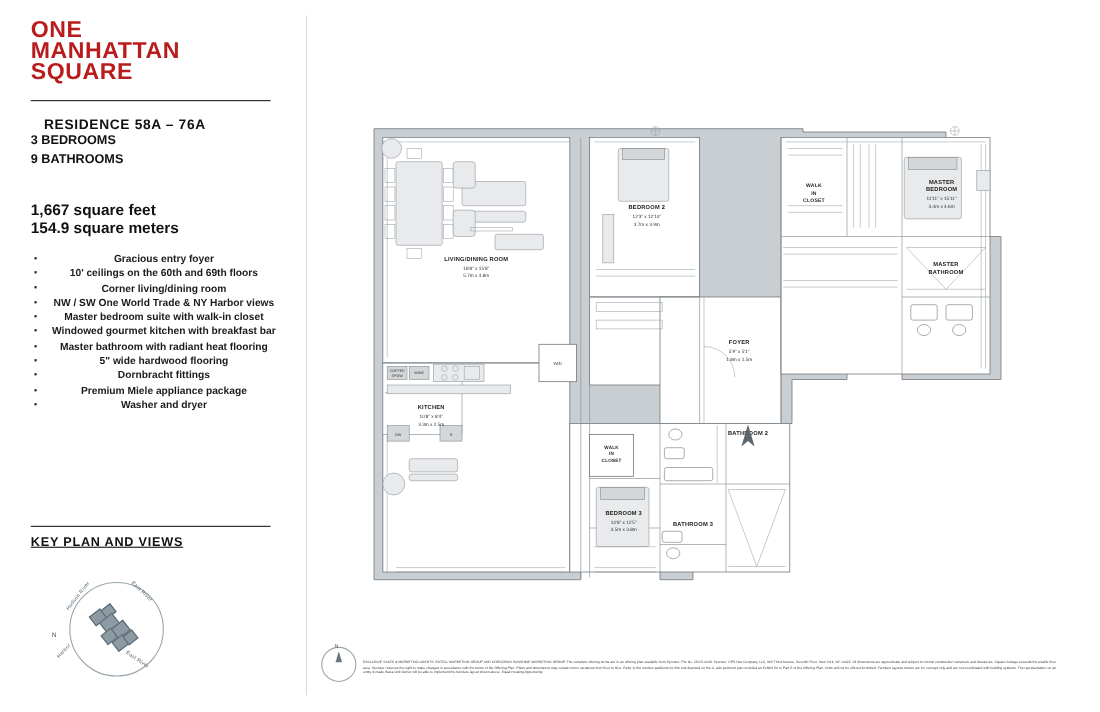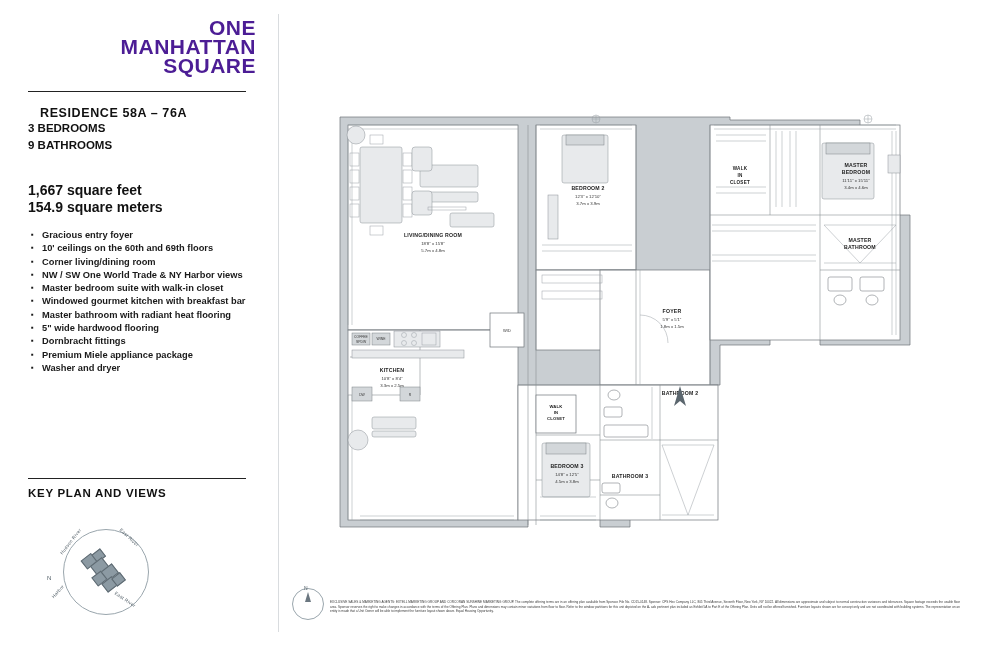--- a/index.html
+++ b/index.html
@@ -24,22 +24,21 @@
     position: absolute;
     left: 28px;
     top: 18px;
     width: 228px;
   }
   .logo {
     font-weight: bold;
     font-size: 21px;
     line-height: 19px;
     letter-spacing: 0.5px;
-    color: #4c1d95;
-    text-align: right;
+    color: #b91c1c;
   }
   .logo div { white-space: nowrap; }
   .rule {
     border-top: 1px solid #222;
     margin: 16px 0 0 0;
     width: 218px;
   }
   .residence-title {
     font-size: 12.5px;
     font-weight: bold;
@@ -67,20 +66,21 @@
     padding: 0 0 0 14px;
     list-style: none;
   }
   ul.features li {
     font-size: 9.3px;
     line-height: 13.3px;
     color: #1a1a1a;
     position: relative;
     padding-left: 0;
     font-weight: bold;
+    text-align: center;
   }
   ul.features li::before {
     content: "\25AA";
     position: absolute;
     left: -11px;
     top: -1px;
     font-size: 8px;
     color: #1a1a1a;
   }
   .keyplan-rule {
@@ -91,20 +91,21 @@
     border-top: 1px solid #222;
   }
   .keyplan-title {
     position: absolute;
     left: 28px;
     top: 487px;
     font-size: 11.5px;
     font-weight: bold;
     letter-spacing: 0.7px;
     color: #111;
+    text-decoration: underline;
   }
   .keyplan {
     position: absolute;
     left: 45px;
     top: 517px;
     width: 120px;
     height: 108px;
   }
   .kp-circle {
     position: absolute;

